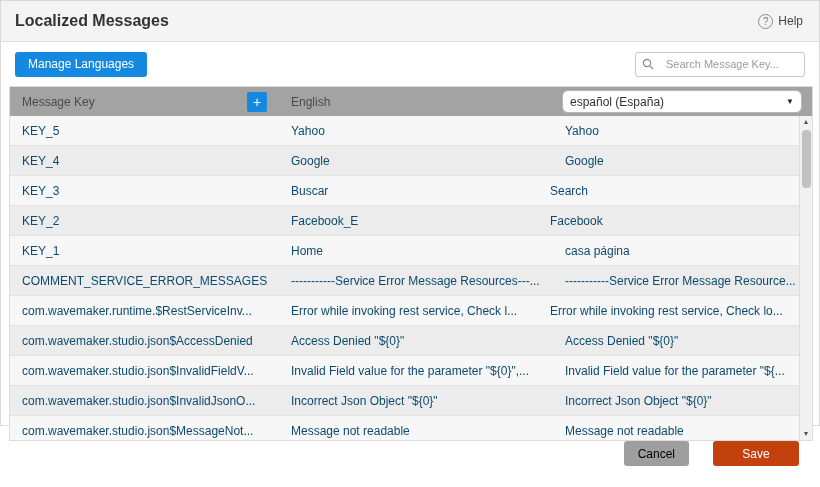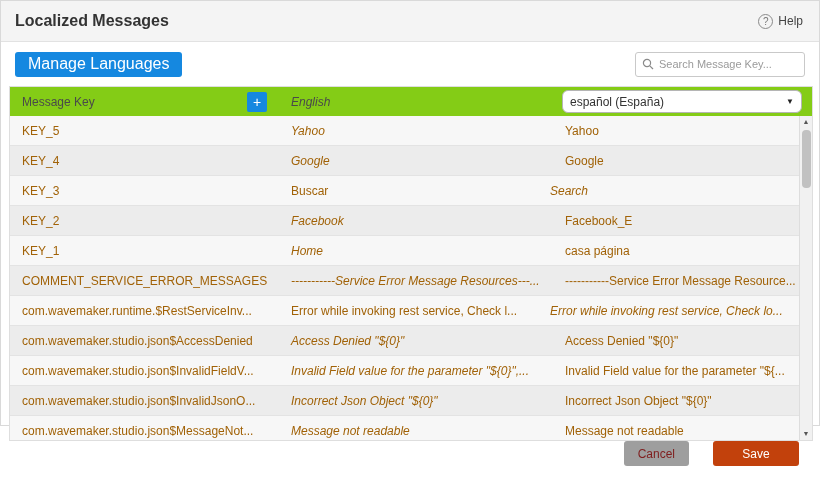--- a/index.html
+++ b/index.html
@@ -42,52 +42,52 @@
   
   .toolbar {
     height: 44px; flex: 0 0 44px;
     display: flex; align-items: center; justify-content: space-between;
     padding: 0 14px;
     background: #ffffff;
   }
   .btn-primary {
     background: #1588e0; color: #ffffff;
     border: none; border-radius: 3px;
-    font-size: 16px; font-family: "Liberation Sans", sans-serif;
+    font-size: 12px; font-family: "Liberation Sans", sans-serif;
     height: 25px; padding: 0 13px; cursor: pointer;
   }
   .search-box {
     display: flex; align-items: center;
     width: 170px; height: 25px;
     border: 1px solid #c9c9c9; border-radius: 3px;
-    background: #ffffff; padding: 0 6px; gap: 5px;
+    background: #ffffff; padding: 0 6px; gap: 12px;
   }
   .search-box svg { flex: 0 0 auto; }
   .search-box input {
     border: none; outline: none; width: 100%;
     font-size: 11px; font-family: "Liberation Sans", sans-serif;
     color: #444444; background: transparent;
   }
   .search-box input::placeholder { color: #9a9a9a; }
 
   
   .table {
     margin: 0 8px; width: 804px;
     border: 1px solid #dedede;
     display: flex; flex-direction: column;
     flex: 0 0 auto;
   }
   .thead {
     height: 29px; flex: 0 0 29px;
-    background: #84cc16;
+    background: #a3a3a3;
     display: flex; align-items: center;
     font-size: 12px; color: #4a4a4a;
   }
   .col-key  { width: 269px; flex: 0 0 269px; }
-  .col-eng  { width: 274px; flex: 0 0 274px; font-style: italic; }
+  .col-eng  { width: 274px; flex: 0 0 274px; }
   .col-lang { flex: 1 1 auto; min-width: 0; }
   .th { padding-left: 12px; display: flex; align-items: center; }
   .th-key { justify-content: space-between; padding-right: 12px; }
   .btn-plus {
     width: 20px; height: 20px;
     background: #1588e0; color: #ffffff;
     border: none; border-radius: 2px;
     font-size: 14px; line-height: 18px;
     cursor: pointer; font-family: "Liberation Sans", sans-serif;
   }
@@ -98,21 +98,21 @@
     display: flex; align-items: center; justify-content: space-between;
     padding: 0 7px; font-size: 12px; color: #333333;
     cursor: pointer; flex: 1;
   }
   .select .caret { font-size: 8px; color: #222222; }
 
   .tbody-wrap { position: relative; height: 324px; flex: 0 0 324px; overflow: hidden; background: #f7f7f7; }
   .tbody { height: 100%; overflow: hidden; }
   .tr {
     height: 30px; display: flex; align-items: center;
-    font-size: 12px; color: #a16207;
+    font-size: 12px; color: #0c4a6e;
     border-bottom: 1px solid #e3e3e3;
     background: #f7f7f7;
   }
   .tr:nth-child(even) { background: #ececec; }
   .td {
     padding-left: 12px; padding-right: 10px;
     white-space: nowrap; overflow: hidden;
   }
   .td.col-lang { padding-right: 20px; }
 
@@ -133,21 +133,21 @@
     flex: 0 0 auto;
   }
 
   
   .footer {
     flex: 1 1 auto;
     display: flex; align-items: center; justify-content: flex-end;
     gap: 24px; padding-right: 20px; background: #ffffff;
   }
   .btn-cancel {
-    background: #9e9e9e; color: #7f1d1d;
+    background: #9e9e9e; color: #000000;
     border: none; border-radius: 3px;
     height: 25px; padding: 0 14px; min-width: 57px;
     font-size: 12px; font-family: "Liberation Sans", sans-serif;
     cursor: pointer;
   }
   .btn-save {
     background: #c2410c; color: #ffffff;
     border: none; border-radius: 3px;
     height: 25px; min-width: 86px; padding: 0 14px;
     font-size: 12px; font-family: "Liberation Sans", sans-serif;
@@ -207,22 +207,22 @@
             <div class="td col-eng">Google</div>
             <div class="td col-lang">Google</div>
           </div>
           <div class="tr">
             <div class="td col-key">KEY_3</div>
             <div class="td col-lang">Buscar</div>
             <div class="td col-eng">Search</div>
           </div>
           <div class="tr">
             <div class="td col-key">KEY_2</div>
+            <div class="td col-lang">Facebook_E</div>
             <div class="td col-eng">Facebook</div>
-            <div class="td col-lang">Facebook_E</div>
           </div>
           <div class="tr">
             <div class="td col-key">KEY_1</div>
             <div class="td col-eng">Home</div>
             <div class="td col-lang">casa página</div>
           </div>
           <div class="tr">
             <div class="td col-key">COMMENT_SERVICE_ERROR_MESSAGES</div>
             <div class="td col-eng">-----------Service Error Message Resources---...</div>
             <div class="td col-lang">-----------Service Error Message Resource...</div>

